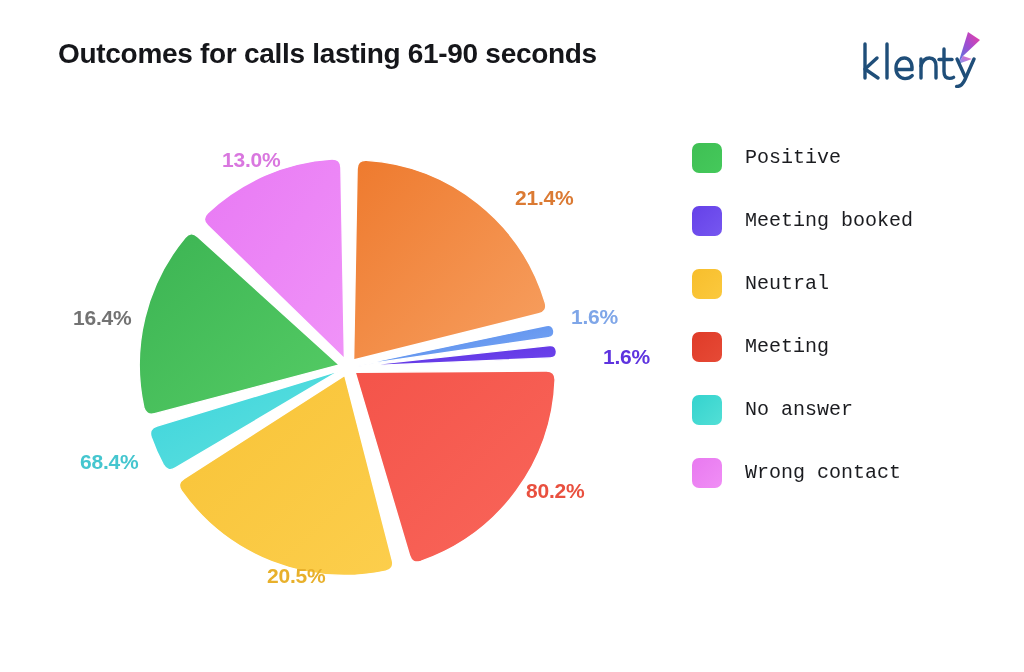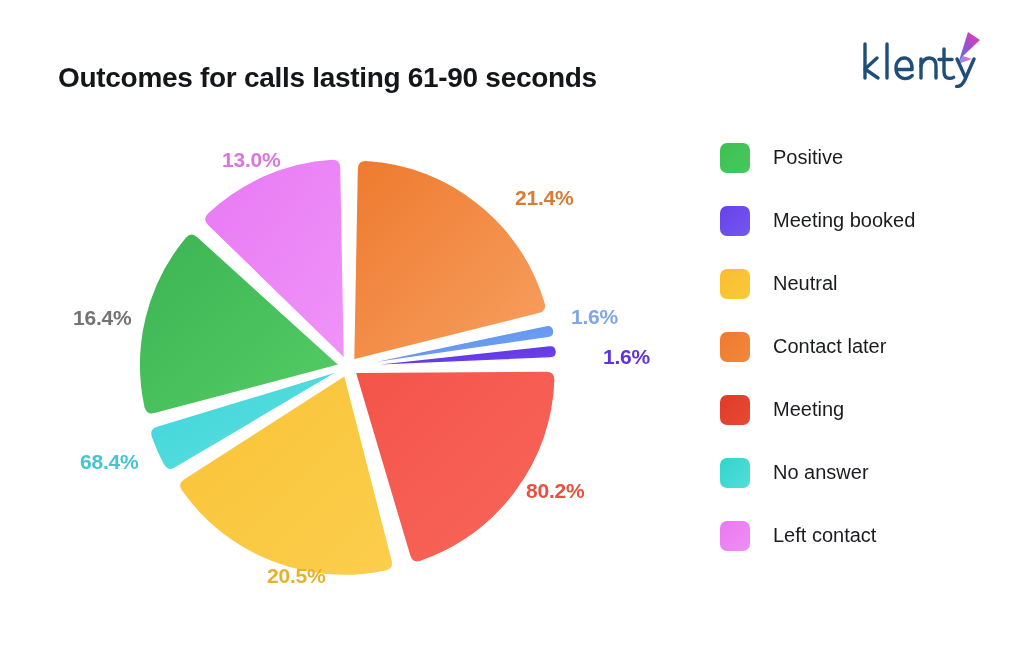--- a/index.html
+++ b/index.html
@@ -13,21 +13,20 @@
 
   
   #chart-title {
     position:absolute;
     left:58px; top:38px;
     font-size:28px;
     font-weight:bold;
     color:#15161a;
     letter-spacing:-0.3px;
     white-space:nowrap;
-    margin-top:24px;
   }
 
   
   #logo { position:absolute; right:42px; top:30px; width:122px; height:58px; }
   #logo svg { display:block; }
 
   
   #pie-wrap { position:absolute; left:0px; top:95px; width:700px; height:560px; }
   #pie-svg { display:block; }
 
@@ -36,22 +35,23 @@
     position:absolute;
     font-size:21px;
     font-weight:bold;
     white-space:nowrap;
     letter-spacing:-0.2px;
   }
 
   
   #legend {
     position:absolute;
-    left:720px; top:126px;
+    left:692px; top:126px;
     width:300px;
+    font-family:Liberation Mono, monospace;
   }
   .legend-row {
     display:flex;
     align-items:center;
     height:63px;
   }
   .legend-swatch {
     width:30px; height:30px;
     border-radius:7px;
     flex:0 0 30px;
@@ -174,30 +174,26 @@
       </div>
       <div class="legend-row">
         <div class="legend-swatch" style="background: linear-gradient(135deg, rgb(101, 65, 232), rgb(118, 87, 240));"></div>
         <span class="legend-label">Meeting booked</span>
       </div>
       <div class="legend-row">
         <div class="legend-swatch" style="background: linear-gradient(135deg, rgb(247, 190, 44), rgb(251, 201, 62));"></div>
         <span class="legend-label">Neutral</span>
       </div>
       <div class="legend-row">
-        <div class="legend-swatch" style="background: linear-gradient(135deg, rgb(238, 122, 46), rgb(242, 136, 60));"></div>
-        <span class="legend-label">Contact later</span>
-      </div>
-      <div class="legend-row">
         <div class="legend-swatch" style="background: linear-gradient(135deg, rgb(223, 59, 40), rgb(230, 74, 54));"></div>
         <span class="legend-label">Meeting</span>
       </div>
       <div class="legend-row">
         <div class="legend-swatch" style="background: linear-gradient(135deg, rgb(52, 211, 206), rgb(82, 223, 214));"></div>
         <span class="legend-label">No answer</span>
       </div>
       <div class="legend-row">
         <div class="legend-swatch" style="background: linear-gradient(135deg, rgb(232, 121, 240), rgb(240, 142, 245));"></div>
-        <span class="legend-label">Left contact</span>
+        <span class="legend-label">Wrong contact</span>
       </div>
     </div>
 
 </div>
 
 </body></html>

